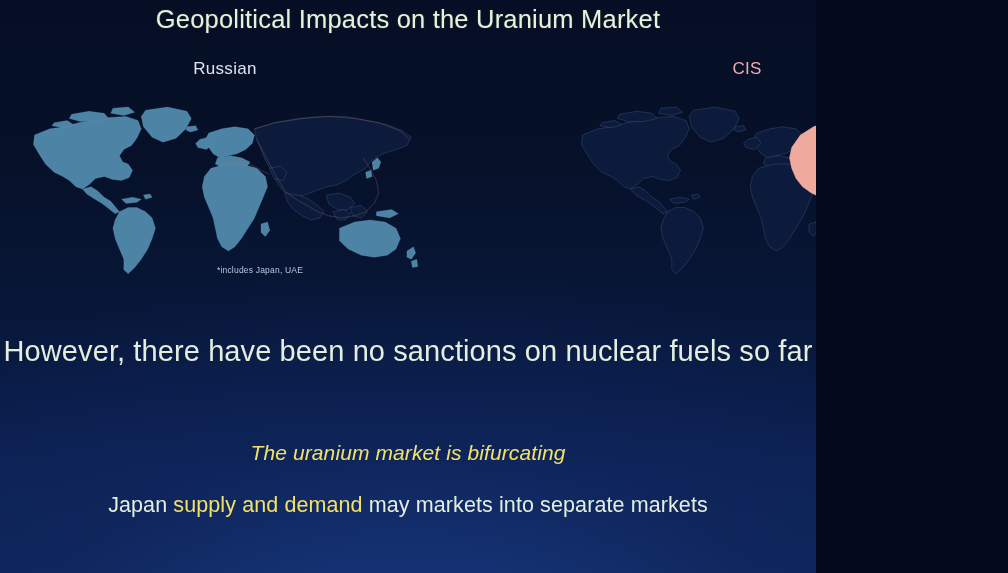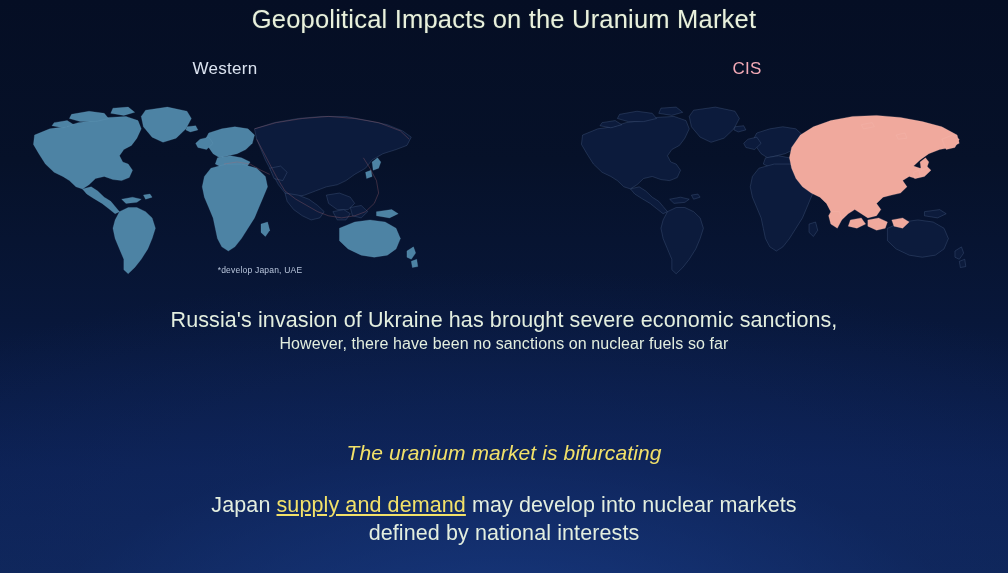--- a/index.html
+++ b/index.html
@@ -2,21 +2,21 @@
 <html><head>
 <meta charset="utf-8">
 <style>
   html, body {
     margin: 0;
     padding: 0;
     background: #04091c;
   }
   #slide {
     position: relative;
-    width: 1008px;
+    width: 816px;
     height: 573px;
     overflow: hidden;
     font-family: "Liberation Sans", sans-serif;
     background:
       radial-gradient(ellipse 120% 90% at 50% 112%, rgba(26,62,140,0.78) 0%, rgba(18,44,104,0.40) 38%, rgba(8,20,58,0.0) 72%),
       linear-gradient(180deg, #050e24 0%, #061129 28%, #08173a 56%, #0c2052 82%, #0e2456 100%);
   }
 
   
   #title {
@@ -102,36 +102,36 @@
   .body-line {
     position: absolute;
     left: 0;
     width: 100%;
     text-align: center;
     color: #e3eedf;
     font-weight: 400;
     letter-spacing: 0.1px;
   }
   #line1  { top: 308px; font-size: 21.5px; }
-  #line2  { top: 335px; font-size: 16px; }
+  #line2  { top: 335px; font-size: 29px; }
   #line3  { top: 387px; font-size: 21.5px; }
   #line4  { top: 441px; font-size: 21px; font-style: italic; color: #f2e169; text-align: center; }
   #line5  { top: 493px; font-size: 21.5px; }
   #line6  { top: 521px; font-size: 21.5px; }
 
-  .hl-yellow { color: #f2e169; text-decoration: underline; }
+  .hl-yellow { color: #f2e169; }
 </style>
 </head>
 <body>
 
 <div id="slide">
 
   <div id="title">Geopolitical Impacts on the Uranium Market</div>
 
-  <div class="map-label" id="label-western">Western</div>
+  <div class="map-label" id="label-western">Russian</div>
   <div class="map-label" id="label-cis">CIS</div>
 
   <div class="map-wrap" id="map-western">
     <svg viewBox="0 0 360 170" preserveAspectRatio="none">
       <g>
 
         <path class="land-west" d="M108,6 L128,3 L146,7 L150,14 L145,24 L136,33 L124,37 L114,32 L106,22 L104,12 Z"></path>
 
         <path class="land-west" d="M6,30 L20,24 L34,22 L46,18 L60,16 L74,13 L90,12 L101,16 L104,24 L100,33 L95,40 L88,44 L84,50 L87,56 L92,58 L96,64 L93,71 L86,74 L78,73 L70,70 L62,72 L56,78 L50,82 L44,80 L38,74 L32,70 L24,66 L16,58 L10,48 L5,39 Z"></path>
 
@@ -176,21 +176,21 @@
         <path class="land-dim" d="M296,100 L306,98 L312,104 L306,110 L298,108 Z"></path>
         <path class="land-dim" d="M222,62 L232,60 L238,66 L234,74 L226,72 Z"></path>
       </g>
       <g>
         <path class="border-pink" d="M208,24 L228,18 L252,14 L276,12 L300,14 L322,18 L342,26 L350,34"></path>
         <path class="border-pink" d="M210,34 L216,46 L222,58 L228,70 L236,84 L246,92 L256,98 L266,104 L276,108 L288,110 L300,108 L310,104 L318,96 L322,86 L320,74 L314,62 L308,52"></path>
         <path class="border-pink" d="M180,58 L192,56 L204,58 L214,64 L222,68"></path>
       </g>
     </svg>
   </div>
-  <div id="footnote">*develop Japan, UAE</div>
+  <div id="footnote">*includes Japan, UAE</div>
 
   <div class="map-wrap" id="map-cis">
     <svg viewBox="0 0 360 170" preserveAspectRatio="none">
       <g>
         <path class="land-dim" d="M108,6 L128,3 L146,7 L150,14 L145,24 L136,33 L124,37 L114,32 L106,22 L104,12 Z"></path>
         <path class="land-dim" d="M6,30 L20,24 L34,22 L46,18 L60,16 L74,13 L90,12 L101,16 L104,24 L100,33 L95,40 L88,44 L84,50 L87,56 L92,58 L96,64 L93,71 L86,74 L78,73 L70,70 L62,72 L56,78 L50,82 L44,80 L38,74 L32,70 L24,66 L16,58 L10,48 L5,39 Z"></path>
         <path class="land-dim" d="M40,10 L56,7 L70,9 L74,14 L62,17 L48,17 L38,14 Z"></path>
         <path class="land-dim" d="M78,4 L92,3 L98,8 L88,11 L76,9 Z"></path>
         <path class="land-dim" d="M24,18 L36,16 L42,20 L32,23 L22,21 Z"></path>
         <path class="land-dim" d="M50,82 L58,80 L64,84 L70,90 L76,94 L80,99 L84,104 L80,106 L74,101 L68,96 L60,91 L54,87 Z"></path>
@@ -222,19 +222,17 @@
         <path class="land-cis" d="M252,112 L262,110 L266,116 L258,120 L250,118 Z"></path>
 
         <path class="land-cis" d="M234,104 L242,104 L244,112 L240,120 L234,116 L232,108 Z"></path>
 
         <path class="land-cis" d="M262,20 L272,18 L274,22 L264,24 Z"></path>
         <path class="land-cis" d="M294,30 L302,28 L304,33 L296,34 Z"></path>
       </g>
     </svg>
   </div>
 
-  <div class="body-line" id="line1">Russia's invasion of Ukraine has brought severe economic sanctions,</div>
   <div class="body-line" id="line2">However, there have been no sanctions on nuclear fuels so far</div>
   <div class="body-line" id="line4">The uranium market is bifurcating</div>
-  <div class="body-line" id="line5"><span>Japan </span><span class="hl-yellow">supply and demand</span><span> may develop into nuclear markets</span></div>
-  <div class="body-line" id="line6">defined by national interests</div>
+  <div class="body-line" id="line5"><span>Japan </span><span class="hl-yellow">supply and demand</span><span> may markets into separate markets</span></div>
 
 </div>
 
 </body></html>

